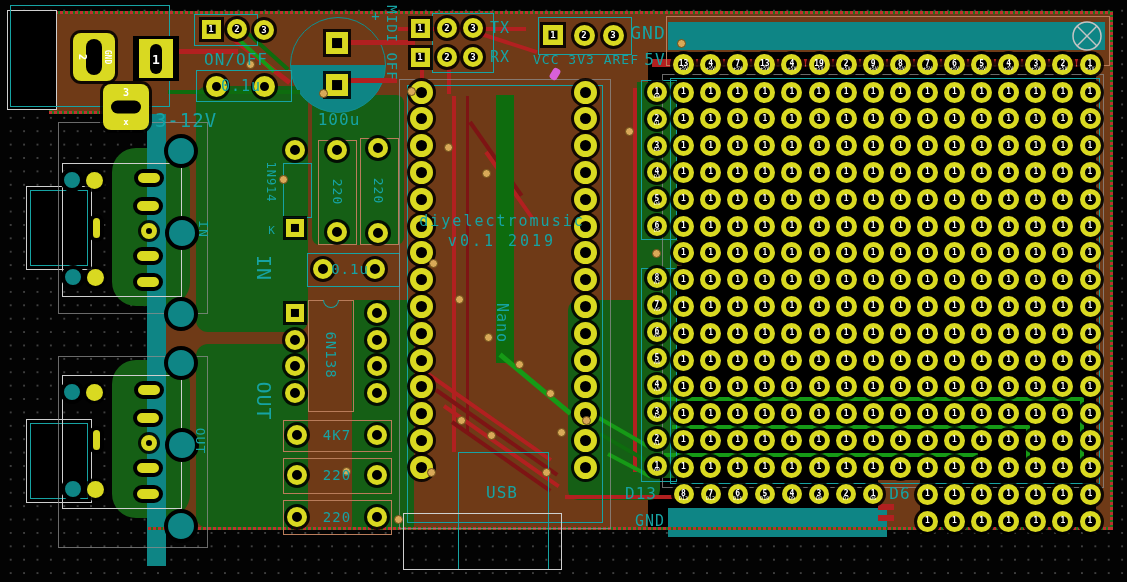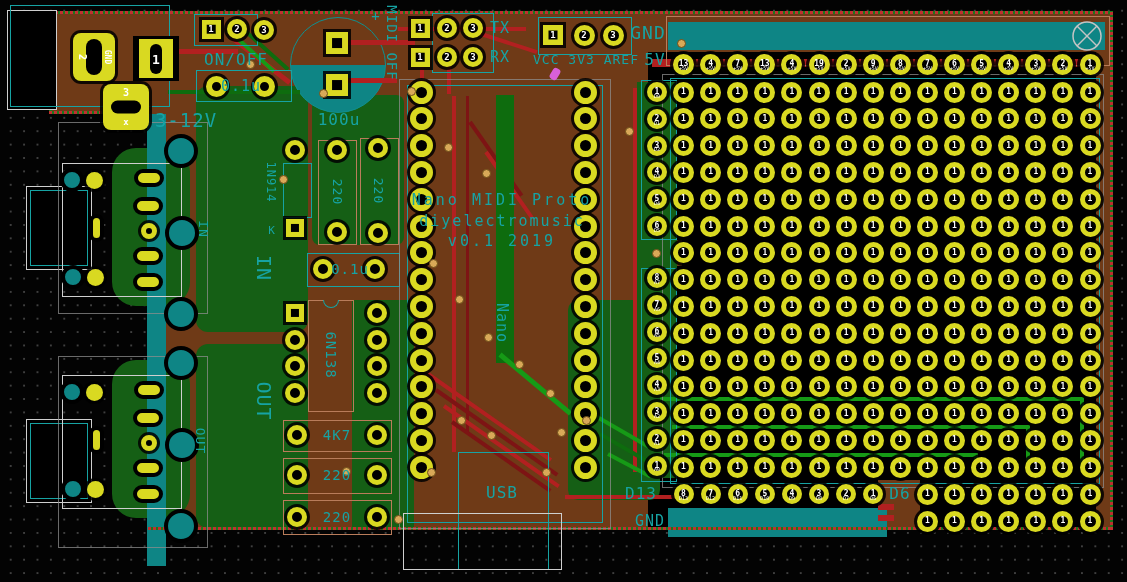--- a/index.html
+++ b/index.html
@@ -1263,21 +1263,20 @@
   <div class="lb v" style="left:264px;top:401px;font-size:20px;">OUT</div>
   <div class="lb v" style="left:271px;top:182px;font-size:12px;">1N914</div>
   <div class="lb" style="left:272px;top:230px;font-size:11px;">K</div>
   <div class="lb v" style="left:337px;top:192px;font-size:13px;">220</div>
   <div class="lb v" style="left:378px;top:191px;font-size:13px;">220</div>
   <div class="lb" style="left:350px;top:269px;font-size:14px;">0.1u</div>
   <div class="lb v" style="left:331px;top:355px;font-size:14px;">6N138</div>
   <div class="lb" style="left:337px;top:435px;font-size:14px;">4K7</div>
   <div class="lb" style="left:337px;top:475px;font-size:14px;">220</div>
   <div class="lb" style="left:337px;top:517px;font-size:14px;">220</div>
-  <div class="lb" style="left:502px;top:200px;font-size:15px;letter-spacing:3px;">Nano MIDI Proto</div>
   <div class="lb" style="left:502px;top:221px;font-size:15px;letter-spacing:2px;">diyelectromusic</div>
   <div class="lb" style="left:502px;top:241px;font-size:15px;letter-spacing:3px;">v0.1 2019</div>
   <div class="lb v" style="left:501px;top:323px;font-size:15px;">Nano</div>
   <div class="lb" style="left:502px;top:493px;font-size:16px;">USB</div>
   <div class="lb" style="left:641px;top:494px;font-size:16px;">D13</div>
   <div class="lb" style="left:650px;top:521px;font-size:15px;">GND</div>
   <div class="lb" style="left:900px;top:494px;font-size:16px;">D6</div>
 </div>
 
 </body></html>

